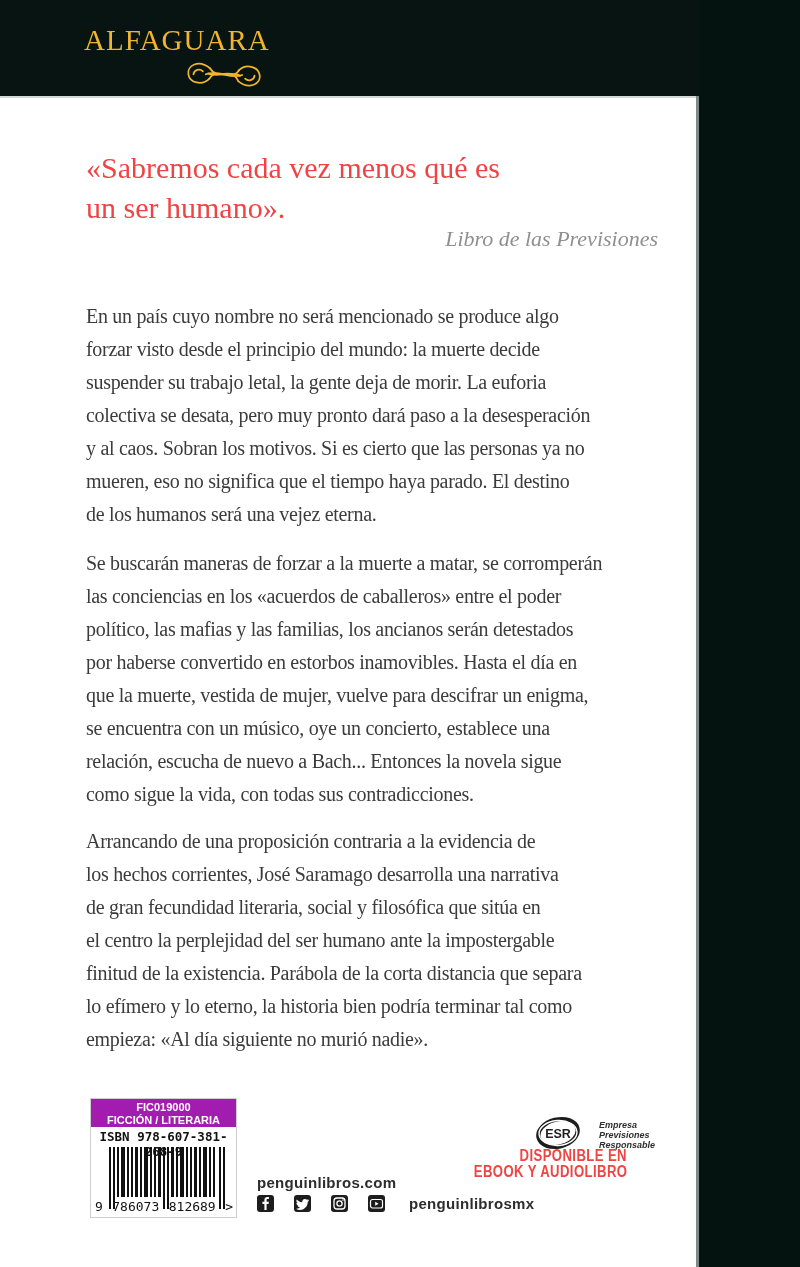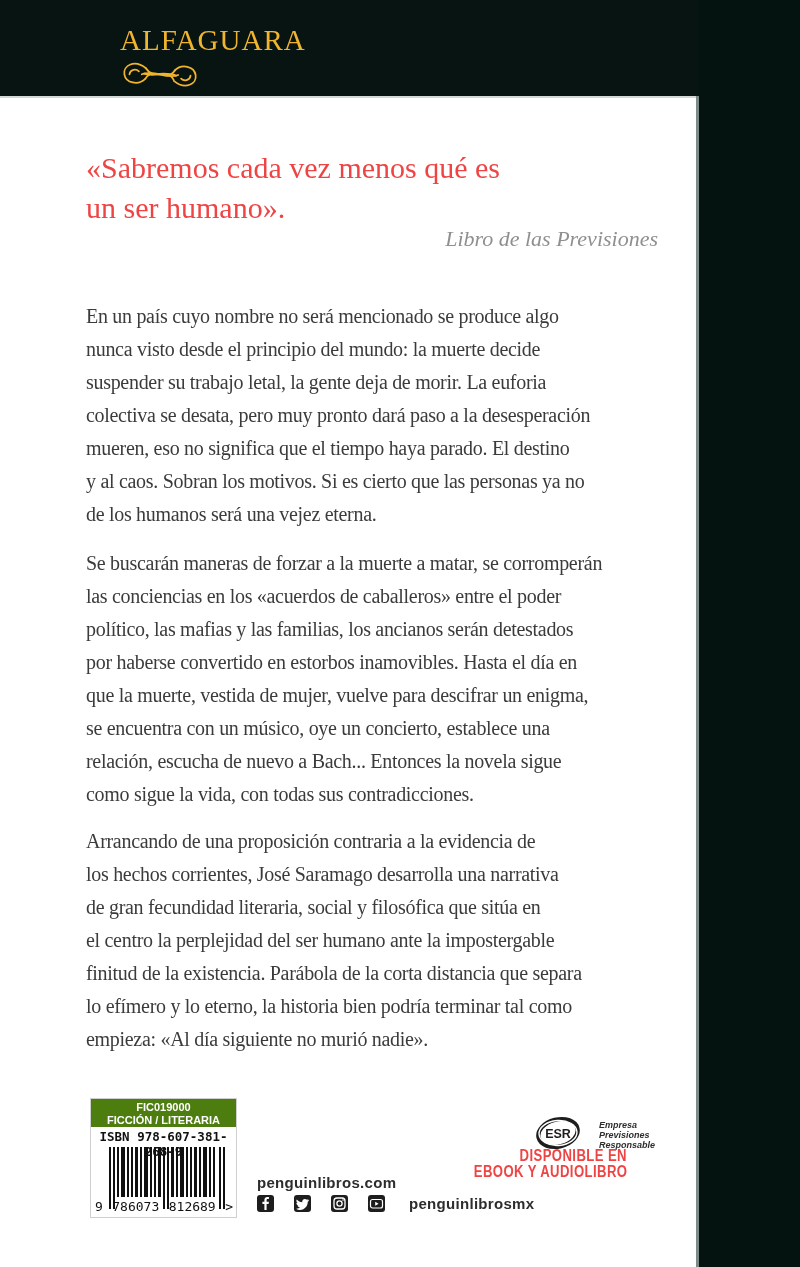--- a/index.html
+++ b/index.html
@@ -4,39 +4,39 @@
 <style>
   html,body{margin:0;padding:0;background:#ffffff;}
   #cover{position:relative;width:800px;height:1267px;background:#ffffff;overflow:hidden;
          font-family:"Liberation Serif", serif;}
   
   .top-band{position:absolute;left:0;top:0;width:800px;height:96px;background:#071412;}
   .top-band-seam{position:absolute;left:0;top:96px;width:699px;height:2px;background:#d3d8d6;}
   .right-strip{position:absolute;left:699px;top:0;width:101px;height:1267px;background:#051310;}
   .right-strip-seam{position:absolute;left:696px;top:96px;width:3px;height:1171px;background:#7d8a86;}
   
-  .logo-wrap{position:absolute;left:84px;top:24px;width:180px;text-align:left;margin-left:36px;}
+  .logo-wrap{position:absolute;left:84px;top:24px;width:180px;text-align:right;}
   .logo-name{font-family:"Liberation Serif",serif;font-size:29px;letter-spacing:1px;
              color:#f0b42e;white-space:nowrap;font-weight:400;}
   .logo-ornament{margin-top:1px;}
   
   .quote{position:absolute;left:86px;top:148px;width:572px;color:#ef4444;
          font-size:30px;line-height:40px;}
   .quote-line{white-space:nowrap;}
   .quote-attr{position:absolute;left:86px;top:226px;width:572px;text-align:right;
               font-style:italic;font-size:22px;color:#8f8f8f;}
   
   .para{position:absolute;left:86px;width:585px;color:#3b3b3b;font-size:20px;
         line-height:33px;letter-spacing:-0.3px;}
   .para div{white-space:nowrap;}
   #para1{top:300px;} #para2{top:547px;} #para3{top:825px;}
   
   .barcode-block{position:absolute;left:90px;top:1098px;width:147px;height:120px;
                  background:#ffffff;border:1px solid #cfcfcf;box-sizing:border-box;}
-  .barcode-head{position:absolute;left:0;top:0;width:100%;height:28px;background:#4d7c0f;
+  .barcode-head{position:absolute;left:0;top:0;width:100%;height:28px;background:#a21caf;
                 color:#ffffff;font-family:"Liberation Sans",sans-serif;font-weight:bold;
                 font-size:11px;line-height:13px;text-align:center;padding-top:2px;box-sizing:border-box;}
   .isbn-line{position:absolute;left:0;top:30px;width:100%;text-align:center;
              font-family:"DejaVu Sans Mono",monospace;font-size:12.5px;font-weight:bold;color:#111;}
   .bars{position:absolute;left:18px;top:48px;}
   .barcode-digits{position:absolute;left:4px;right:3px;bottom:3px;display:flex;
                   justify-content:space-between;font-family:"DejaVu Sans Mono",monospace;
                   font-size:13px;color:#111;background:transparent;}
   
   .website{position:absolute;left:257px;top:1174px;font-family:"Liberation Sans",sans-serif;
@@ -86,25 +86,25 @@
   </div>
 
   <div class="quote">
     <div class="quote-line">«Sabremos cada vez menos qué es</div>
     <div class="quote-line">un ser humano».</div>
   </div>
   <div class="quote-attr">Libro de las Previsiones</div>
 
   <div class="para" id="para1">
     <div>En un país cuyo nombre no será mencionado se produce algo</div>
-    <div>nunca visto desde el principio del mundo: la muerte decide</div>
+    <div>forzar visto desde el principio del mundo: la muerte decide</div>
     <div>suspender su trabajo letal, la gente deja de morir. La euforia</div>
     <div>colectiva se desata, pero muy pronto dará paso a la desesperación</div>
+    <div>y al caos. Sobran los motivos. Si es cierto que las personas ya no</div>
     <div>mueren, eso no significa que el tiempo haya parado. El destino</div>
-    <div>y al caos. Sobran los motivos. Si es cierto que las personas ya no</div>
     <div>de los humanos será una vejez eterna.</div>
   </div>
 
   <div class="para" id="para2">
     <div>Se buscarán maneras de forzar a la muerte a matar, se corromperán</div>
     <div>las conciencias en los «acuerdos de caballeros» entre el poder</div>
     <div>político, las mafias y las familias, los ancianos serán detestados</div>
     <div>por haberse convertido en estorbos inamovibles. Hasta el día en</div>
     <div>que la muerte, vestida de mujer, vuelve para descifrar un enigma,</div>
     <div>se encuentra con un músico, oye un concierto, establece una</div>

